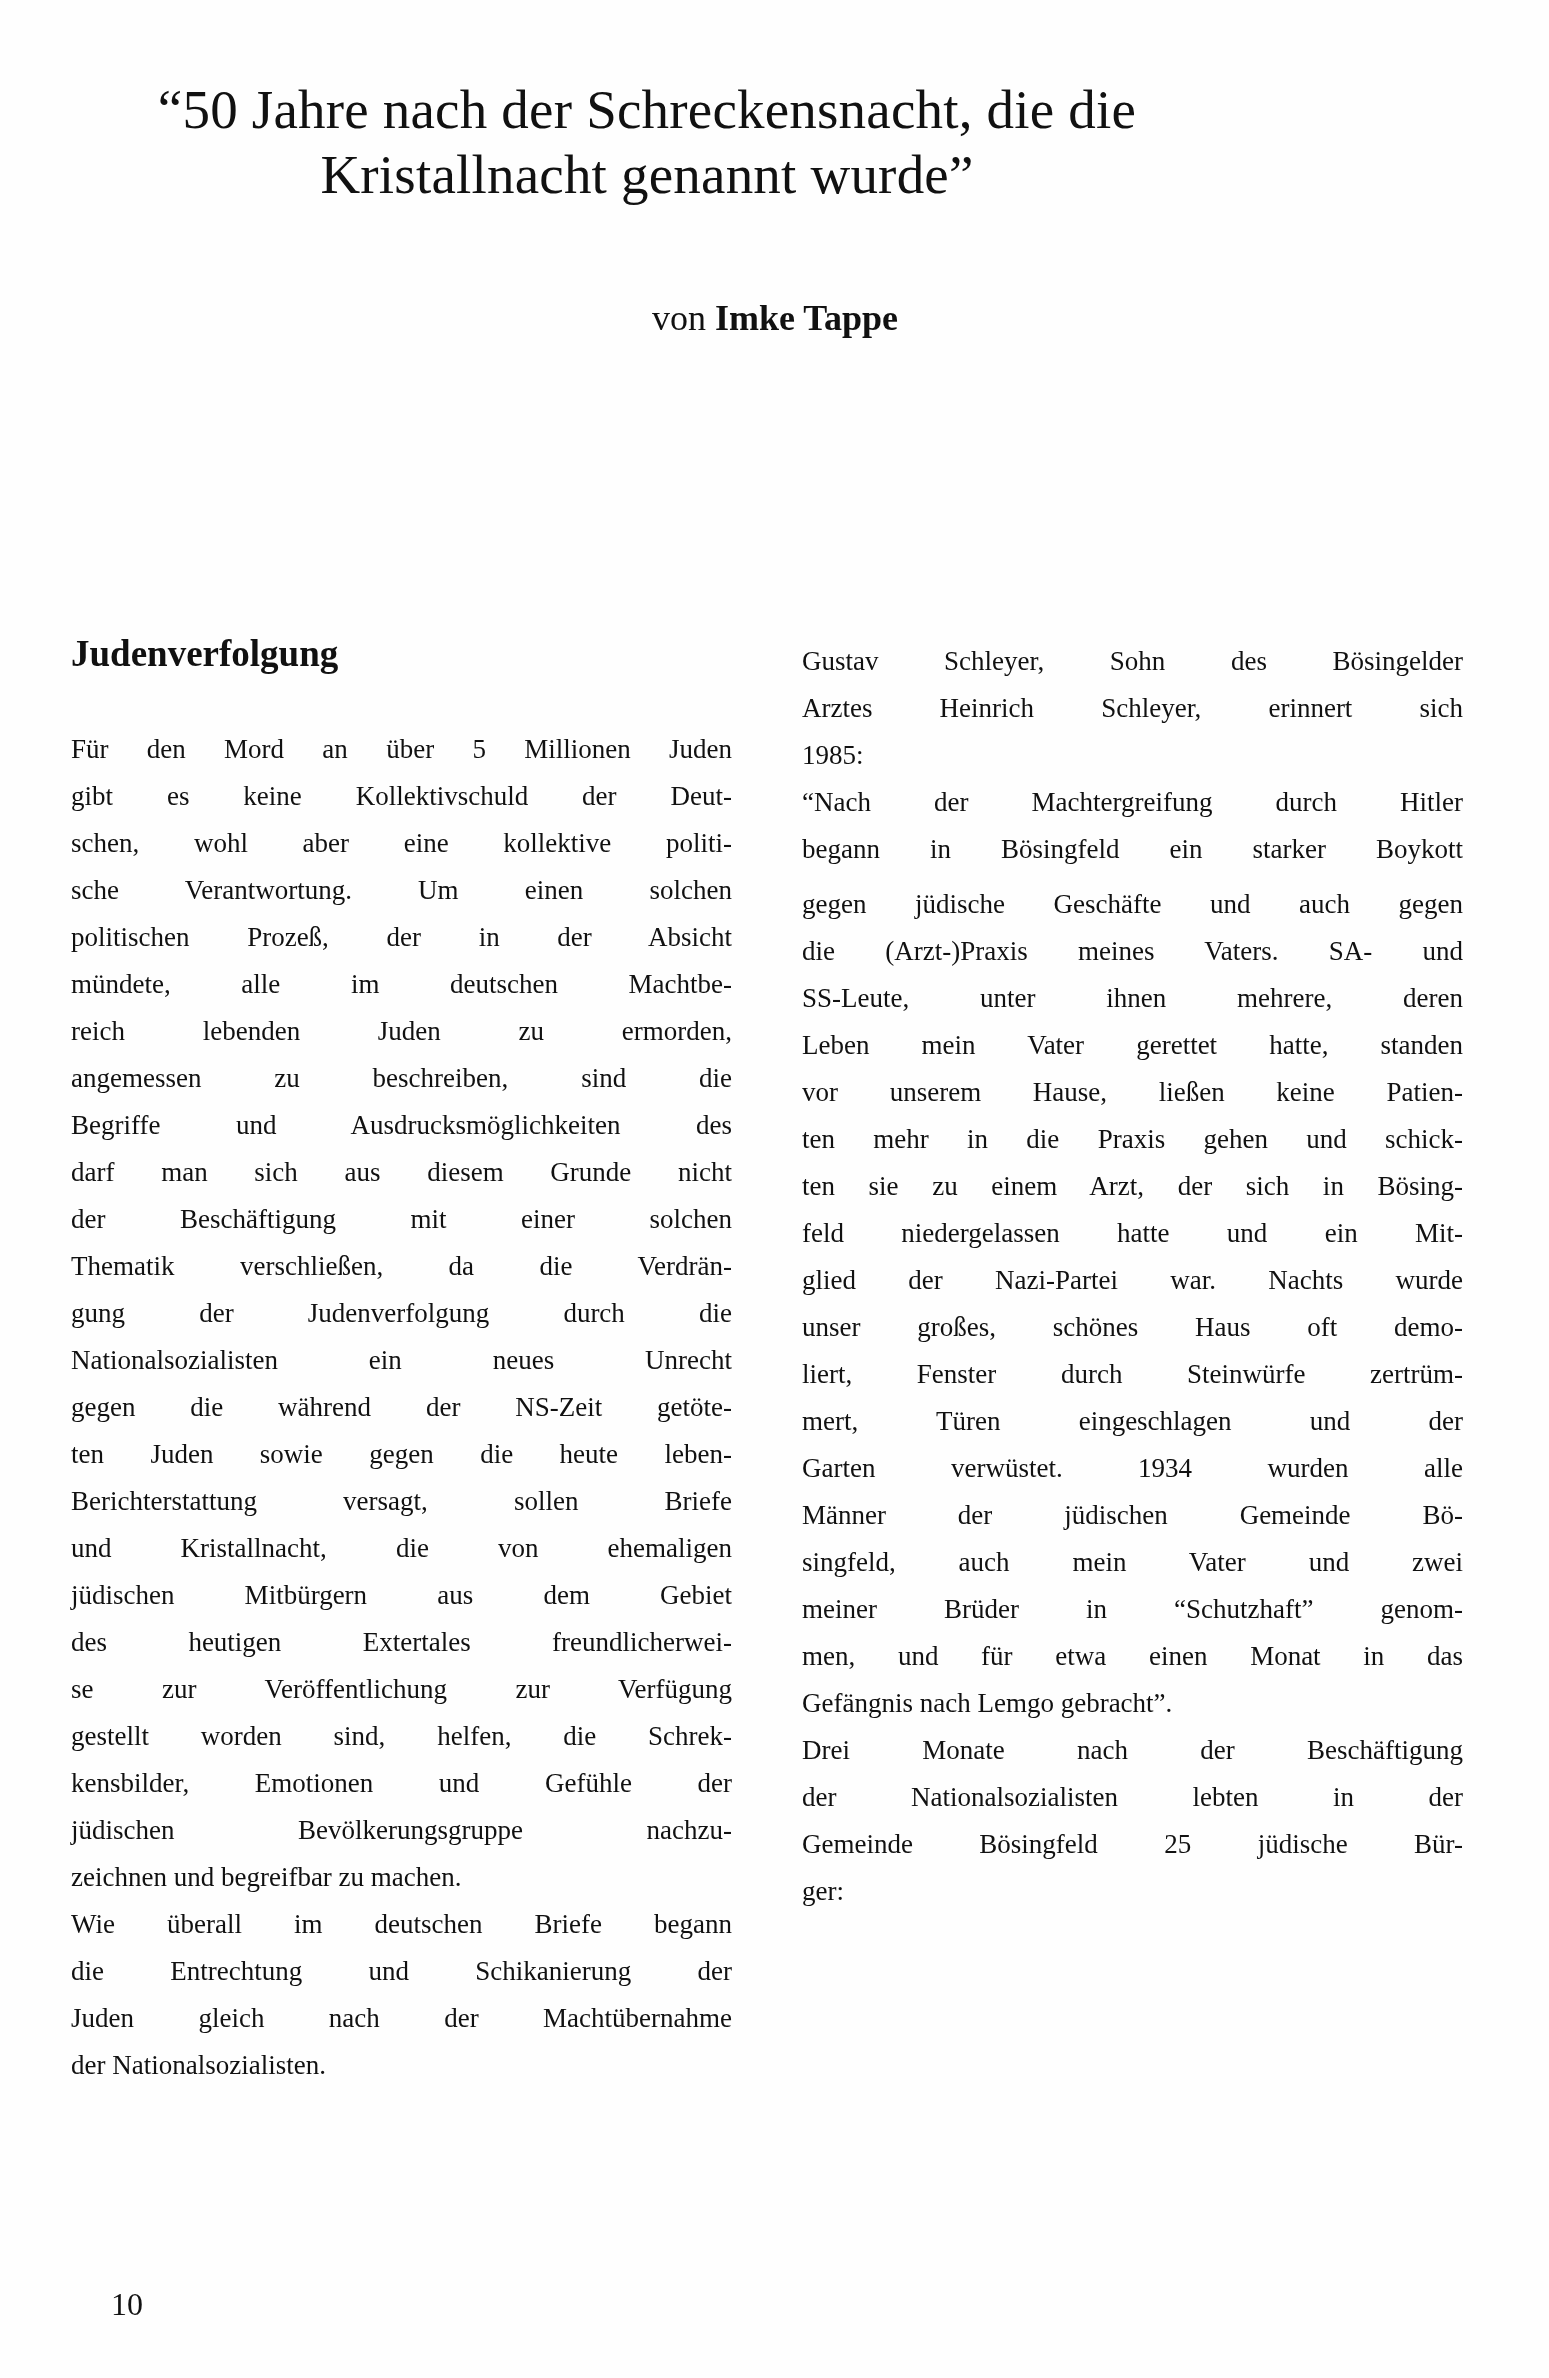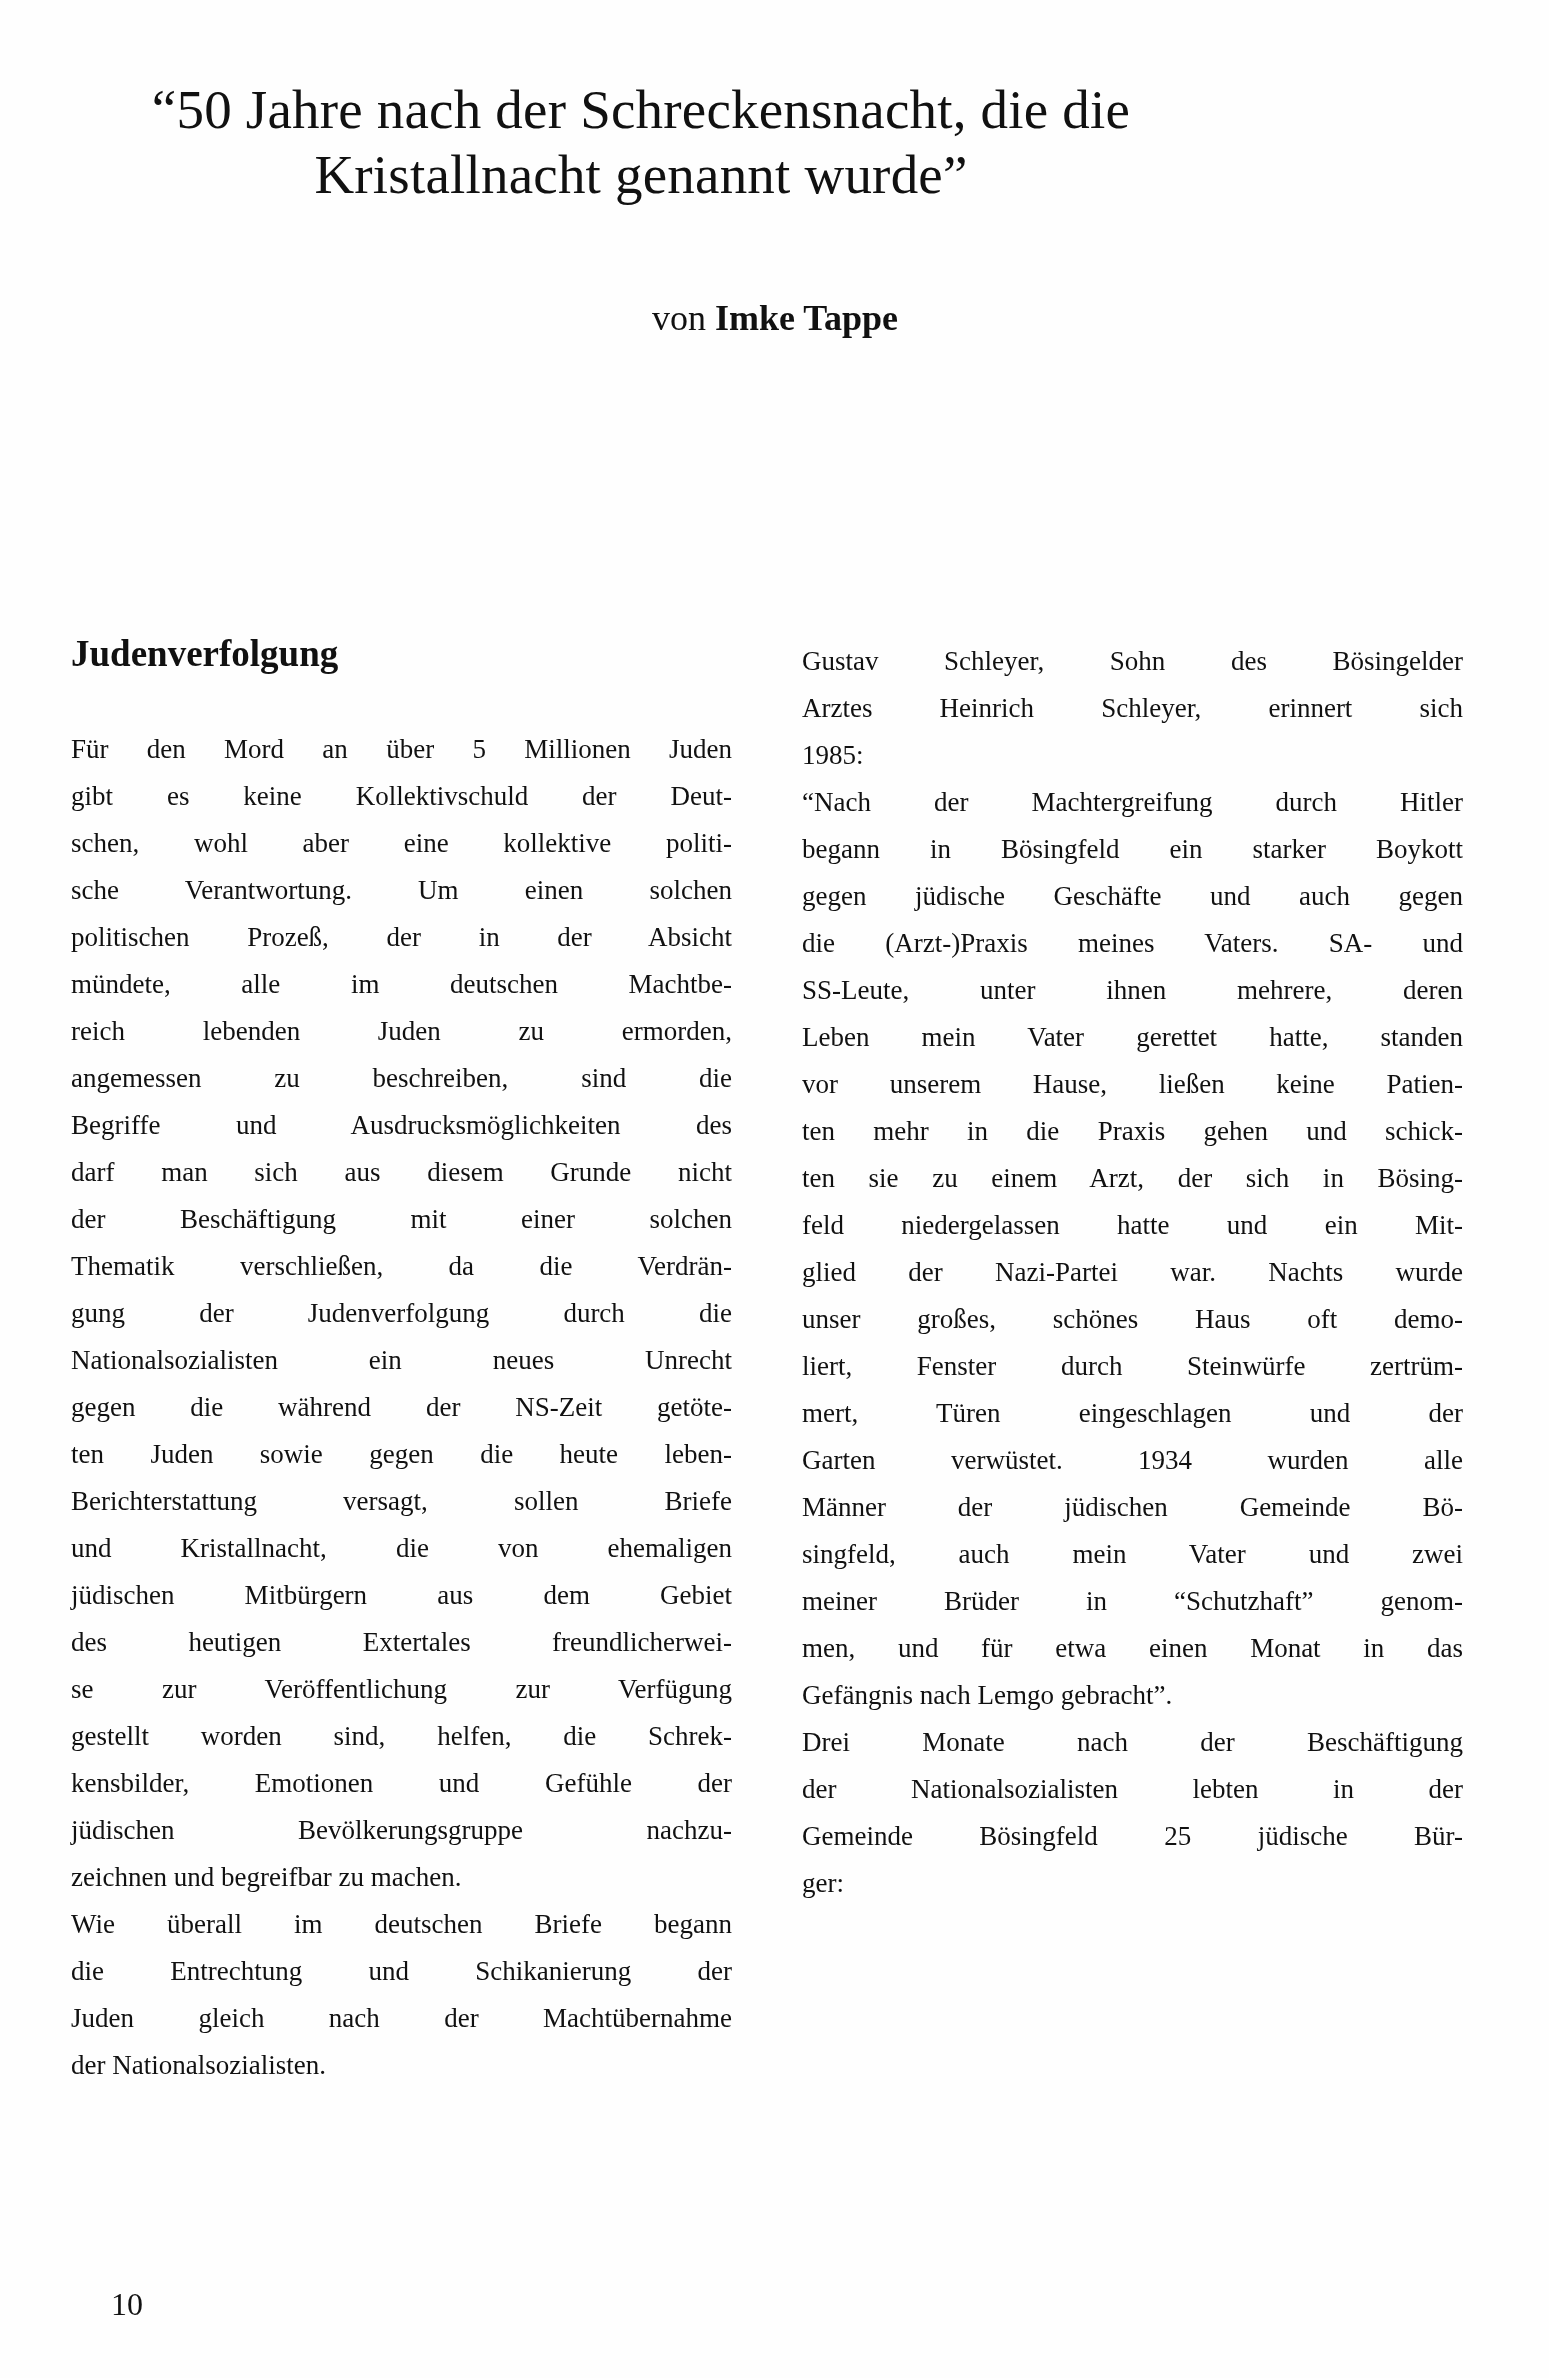--- a/index.html
+++ b/index.html
@@ -17,21 +17,21 @@
     }
     .page {
       position: absolute;
       left: 0; top: 0;
       width: 1550px;
       height: 2379px;
       background: #fefefe;
     }
     .title {
       position: absolute;
-      left: 9px;
+      left: 15px;
       width: 1264px;
       top: 77px;
       text-align: center;
       font-size: 55px;
       line-height: 65px;
       font-weight: normal;
       letter-spacing: 0.2px;
       margin: 0;
     }
     .title .tl { display: block; white-space: nowrap; }
@@ -141,21 +141,21 @@
       </div>
   </div>
 
   <div class="col col-right">
     <div class="lines" id="right-lines">
         <span class="ln" style="display: block;">Gustav Schleyer, Sohn des Bösingelder</span>
         <span class="ln" style="display: block;">Arztes Heinrich Schleyer, erinnert sich</span>
         <span class="ln end" style="display: block;">1985:</span>
         <span class="ln" style="display: block;">“Nach der Machtergreifung durch Hitler</span>
         <span class="ln" style="display: block;">begann in Bösingfeld ein starker Boykott</span>
-        <span class="ln" style="display: block;">gegen jüdische Geschäfte und auch gegen</span>
+        <span class="ln" style="display: block; margin-top: 8px;">gegen jüdische Geschäfte und auch gegen</span>
         <span class="ln" style="display: block;">die (Arzt-)Praxis meines Vaters. SA- und</span>
         <span class="ln" style="display: block;">SS-Leute, unter ihnen mehrere, deren</span>
         <span class="ln" style="display: block;">Leben mein Vater gerettet hatte, standen</span>
         <span class="ln" style="display: block;">vor unserem Hause, ließen keine Patien-</span>
         <span class="ln" style="display: block;">ten mehr in die Praxis gehen und schick-</span>
         <span class="ln" style="display: block;">ten sie zu einem Arzt, der sich in Bösing-</span>
         <span class="ln" style="display: block;">feld niedergelassen hatte und ein Mit-</span>
         <span class="ln" style="display: block;">glied der Nazi-Partei war. Nachts wurde</span>
         <span class="ln" style="display: block;">unser großes, schönes Haus oft demo-</span>
         <span class="ln" style="display: block;">liert, Fenster durch Steinwürfe zertrüm-</span>

